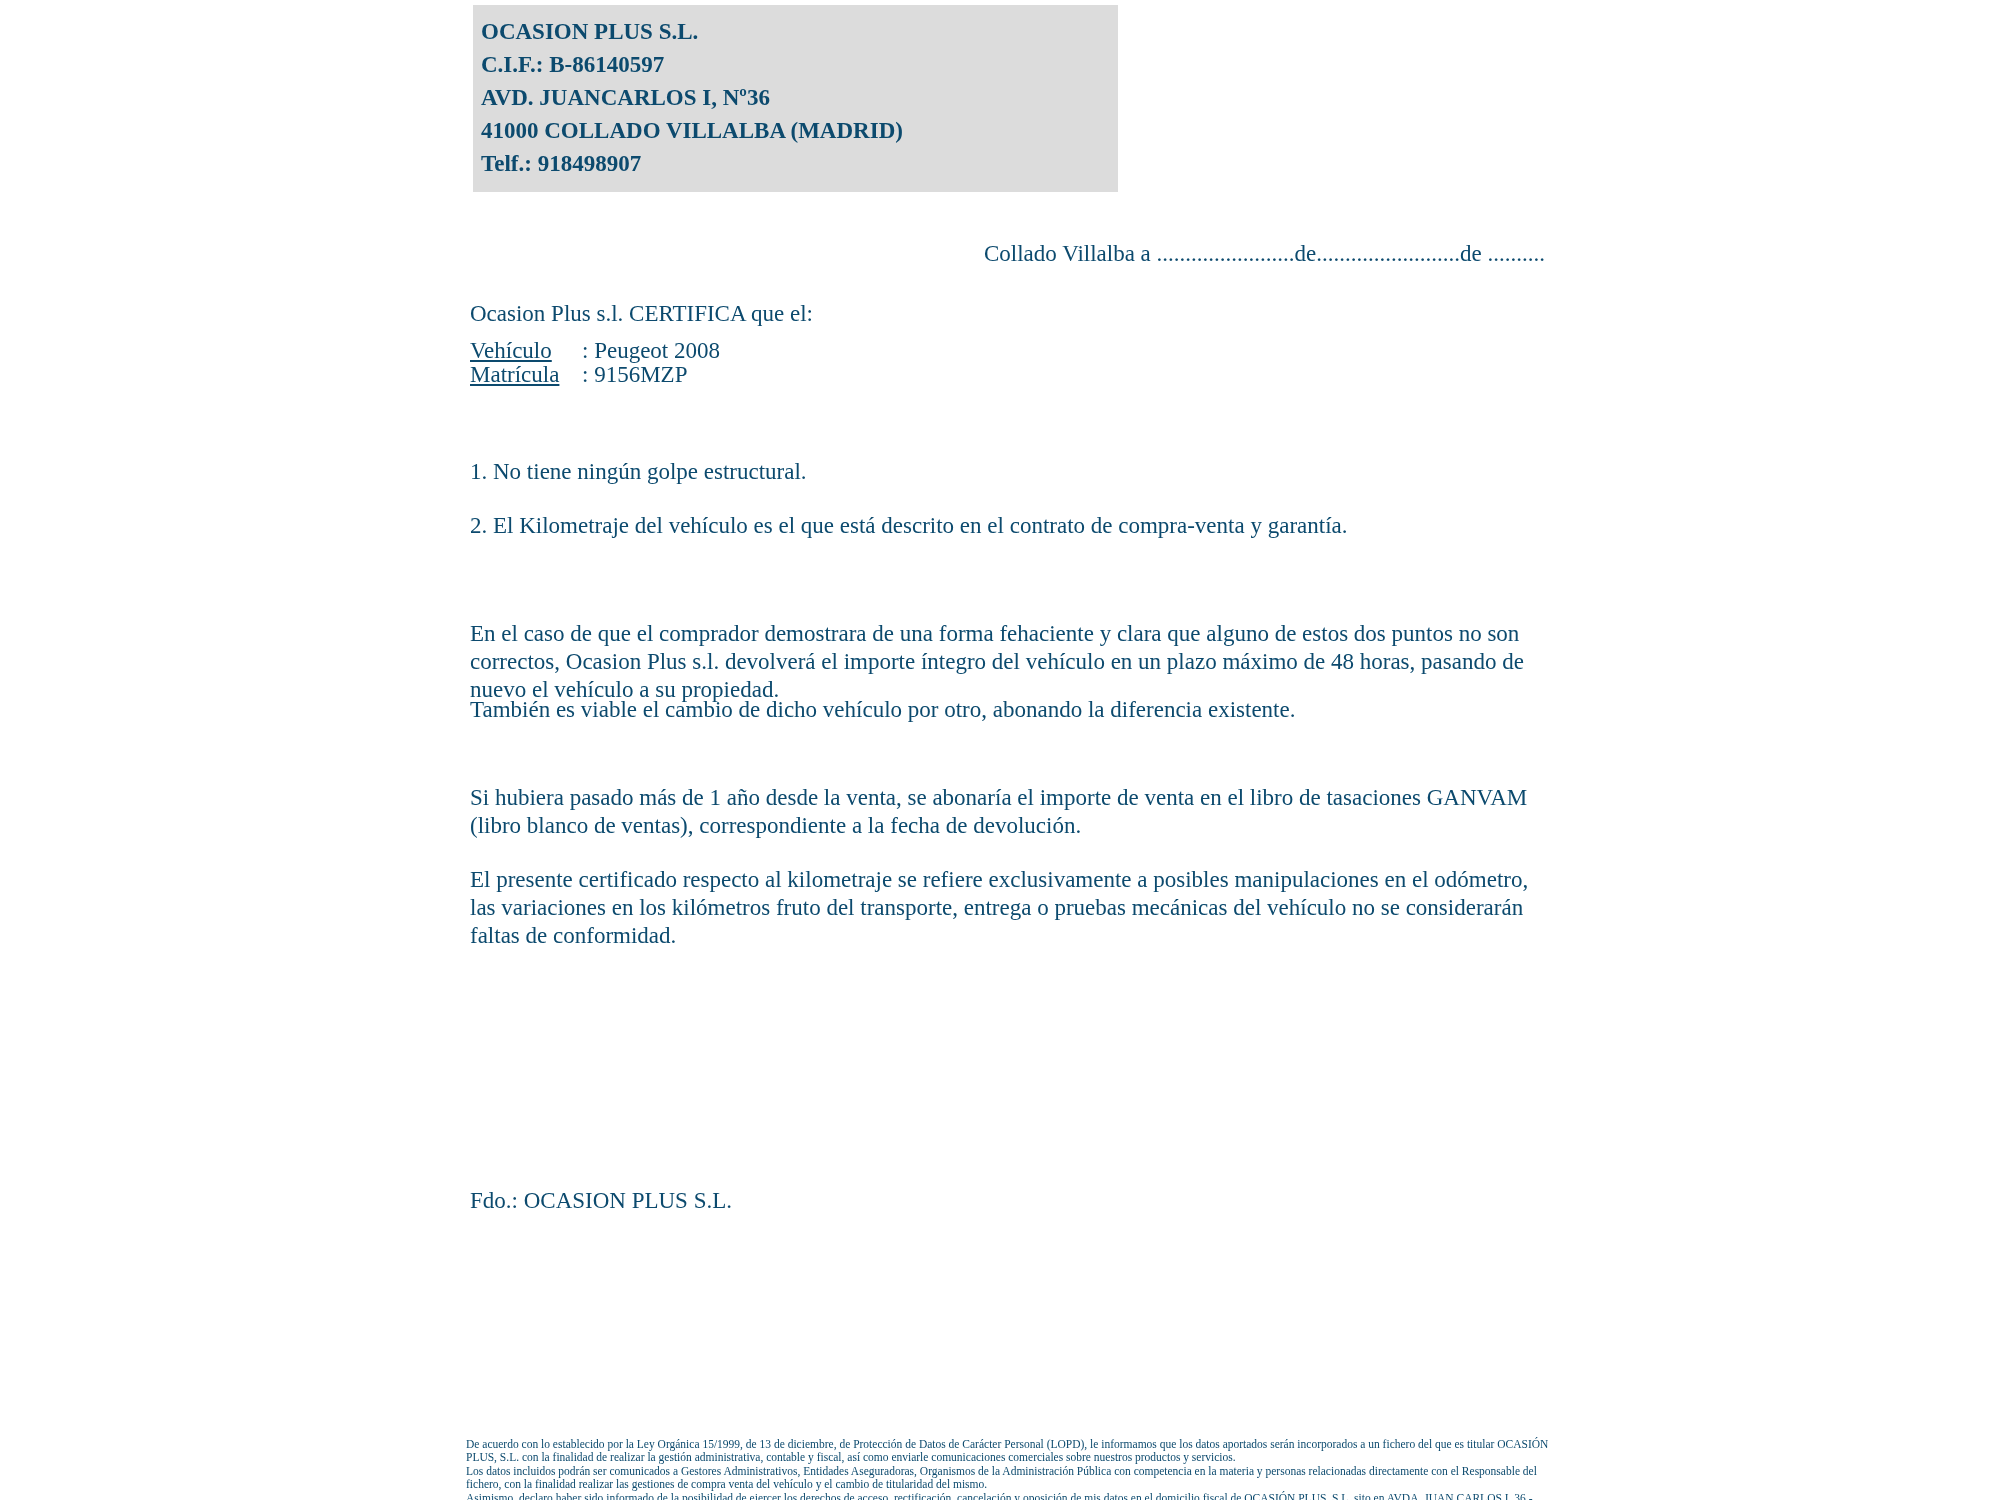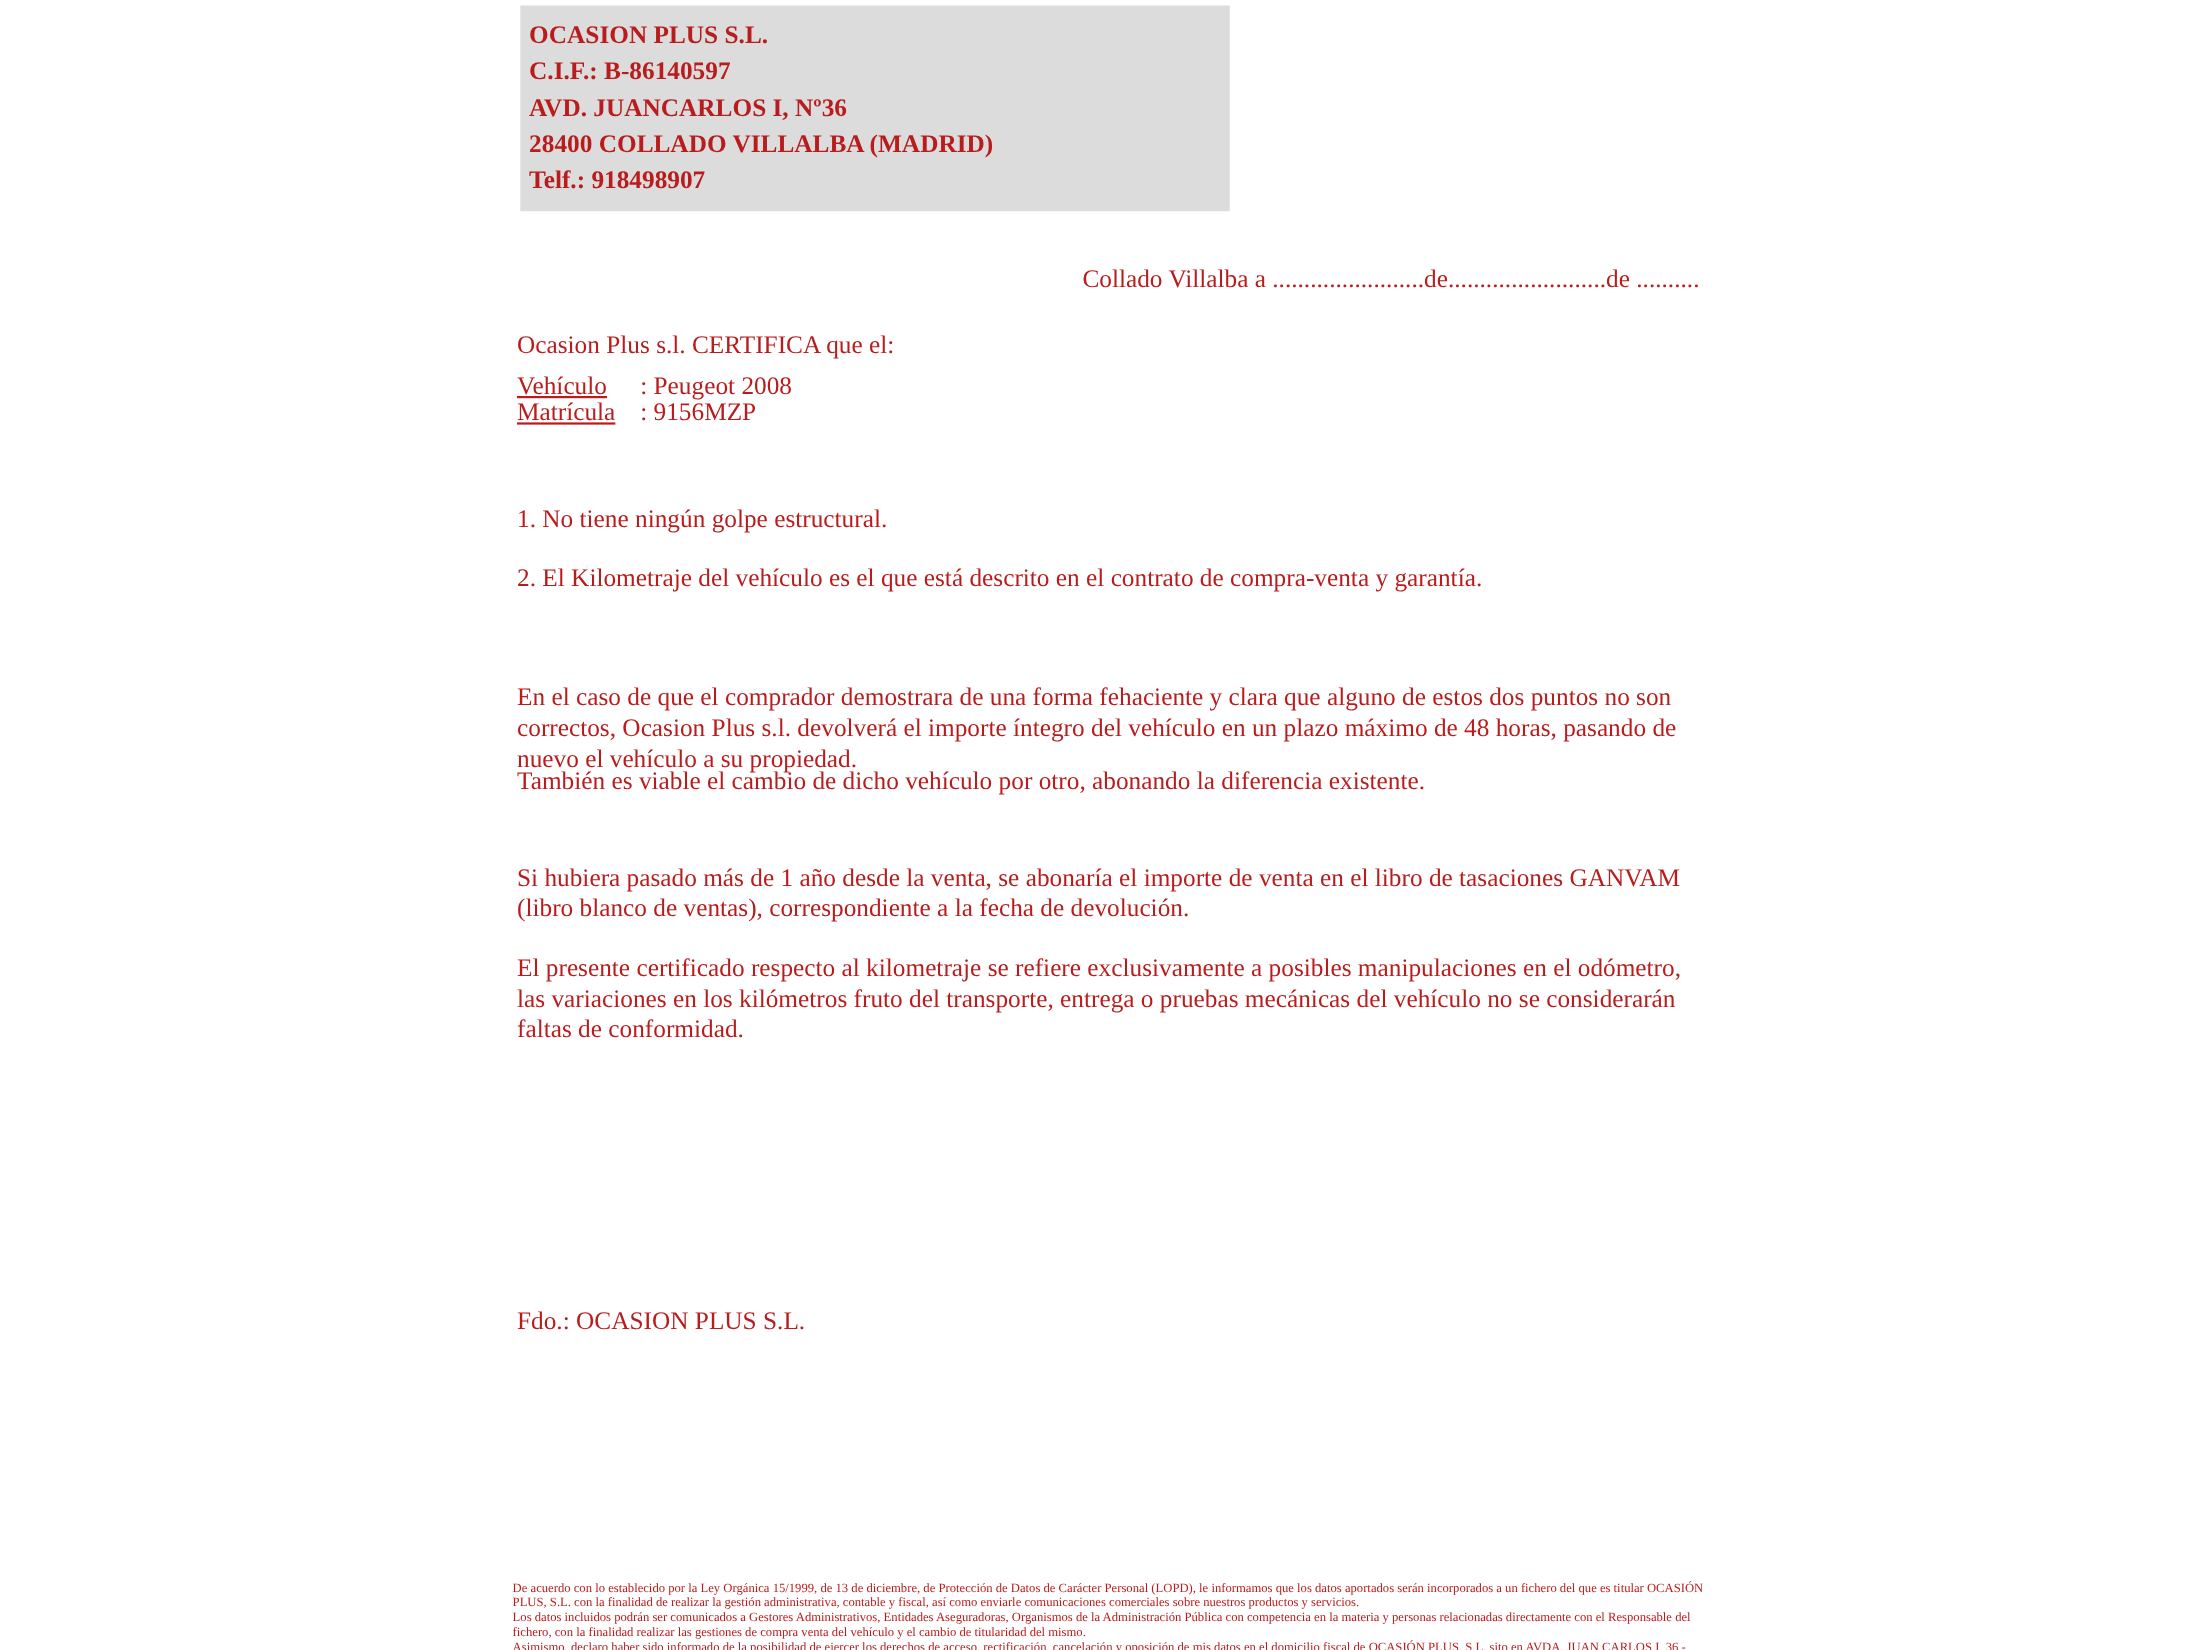--- a/index.html
+++ b/index.html
@@ -6,21 +6,21 @@
     margin: 0;
     padding: 0;
     background: #ffffff;
   }
   .page {
     position: relative;
     width: 2000px;
     height: 1500px;
     background: #ffffff;
     font-family: "Liberation Serif", "DejaVu Serif", serif;
-    color: #b91c1c;
+    color: #0c4a6e;
     overflow: hidden;
   }
   .abs { position: absolute; }
 
   .header-box {
     left: 473px;
     top: 5px;
     width: 645px;
     background: #dcdcdc;
     padding: 10px 8px 12px 8px;
@@ -69,21 +69,21 @@
 </style>
 </head>
 <body>
 
 <div class="page">
 
   <div class="abs header-box">
     <div>OCASION PLUS S.L.</div>
     <div>C.I.F.: B-86140597</div>
     <div>AVD. JUANCARLOS I, Nº36</div>
-    <div>28400 COLLADO VILLALBA (MADRID)</div>
+    <div>41000 COLLADO VILLALBA (MADRID)</div>
     <div>Telf.: 918498907</div>
   </div>
 
   <div class="abs body-text date-line">Collado Villalba a ........................de.........................de ..........</div>
 
   <div class="abs body-text col" style="top:300px;">Ocasion Plus s.l. CERTIFICA que el:</div>
 
   <div class="abs body-text col" style="top:337px;">
     <span class="label-cell"><span>Vehículo</span></span><span>: Peugeot 2008</span>
   </div>

